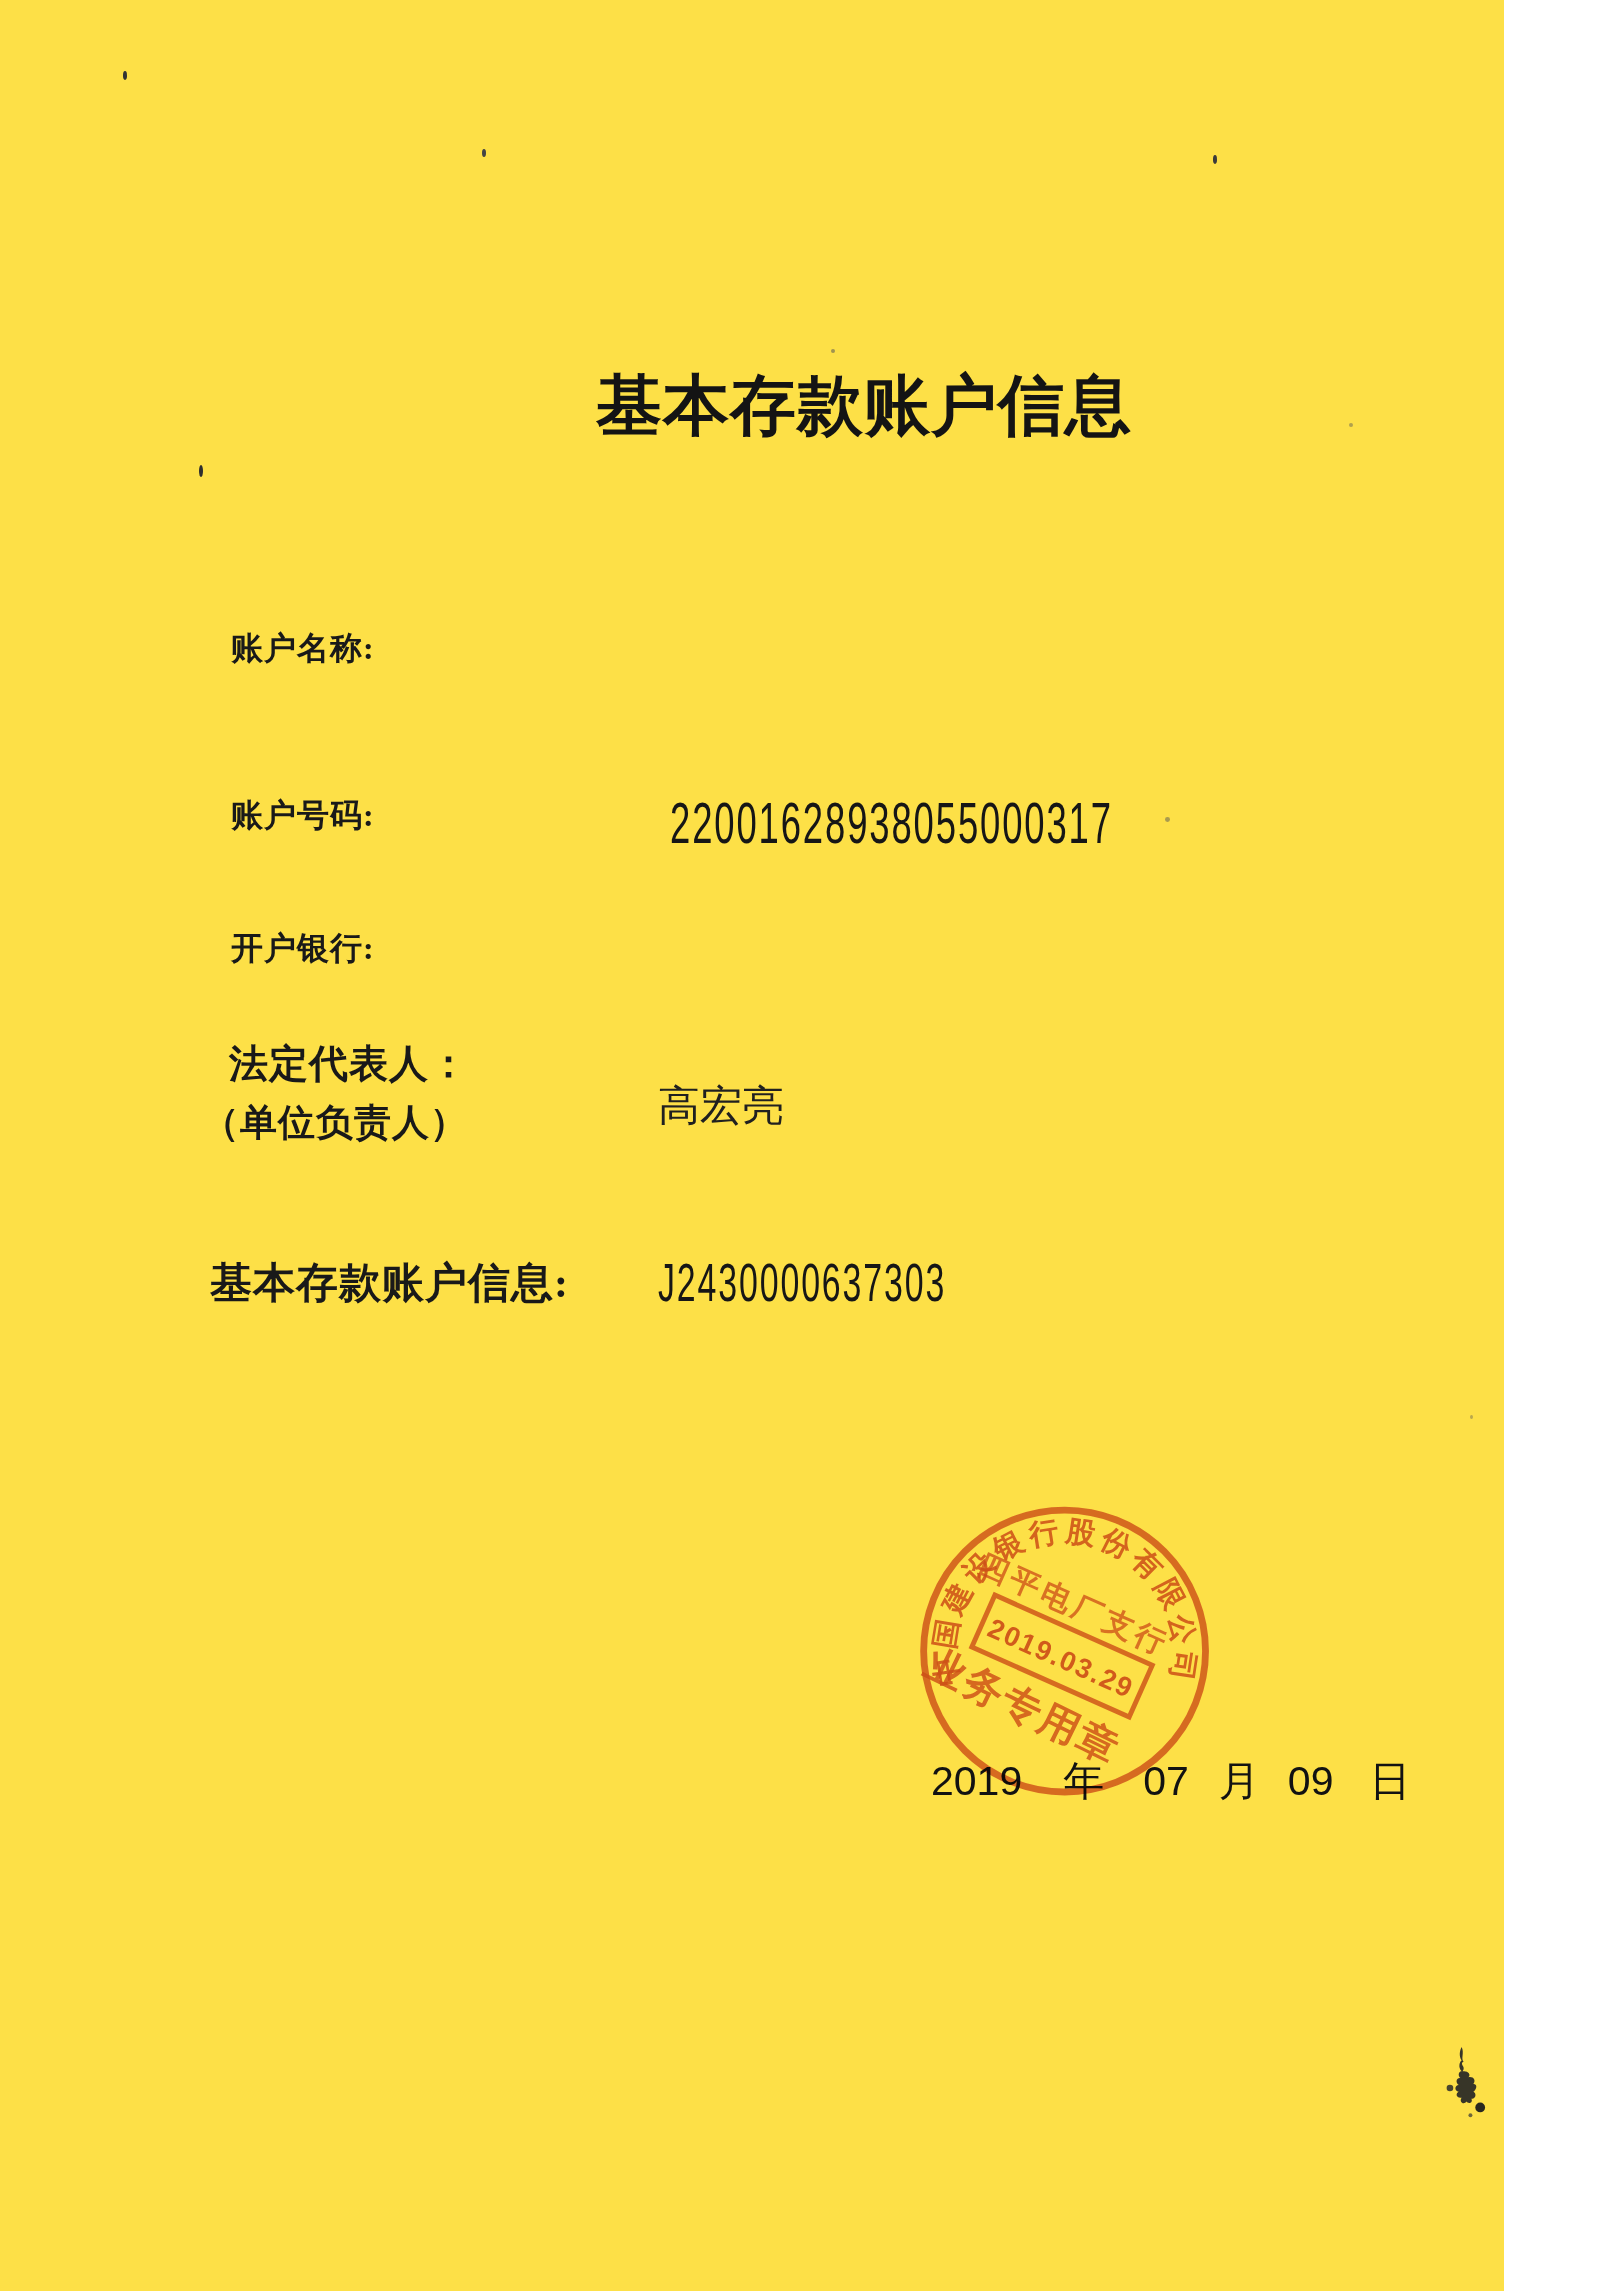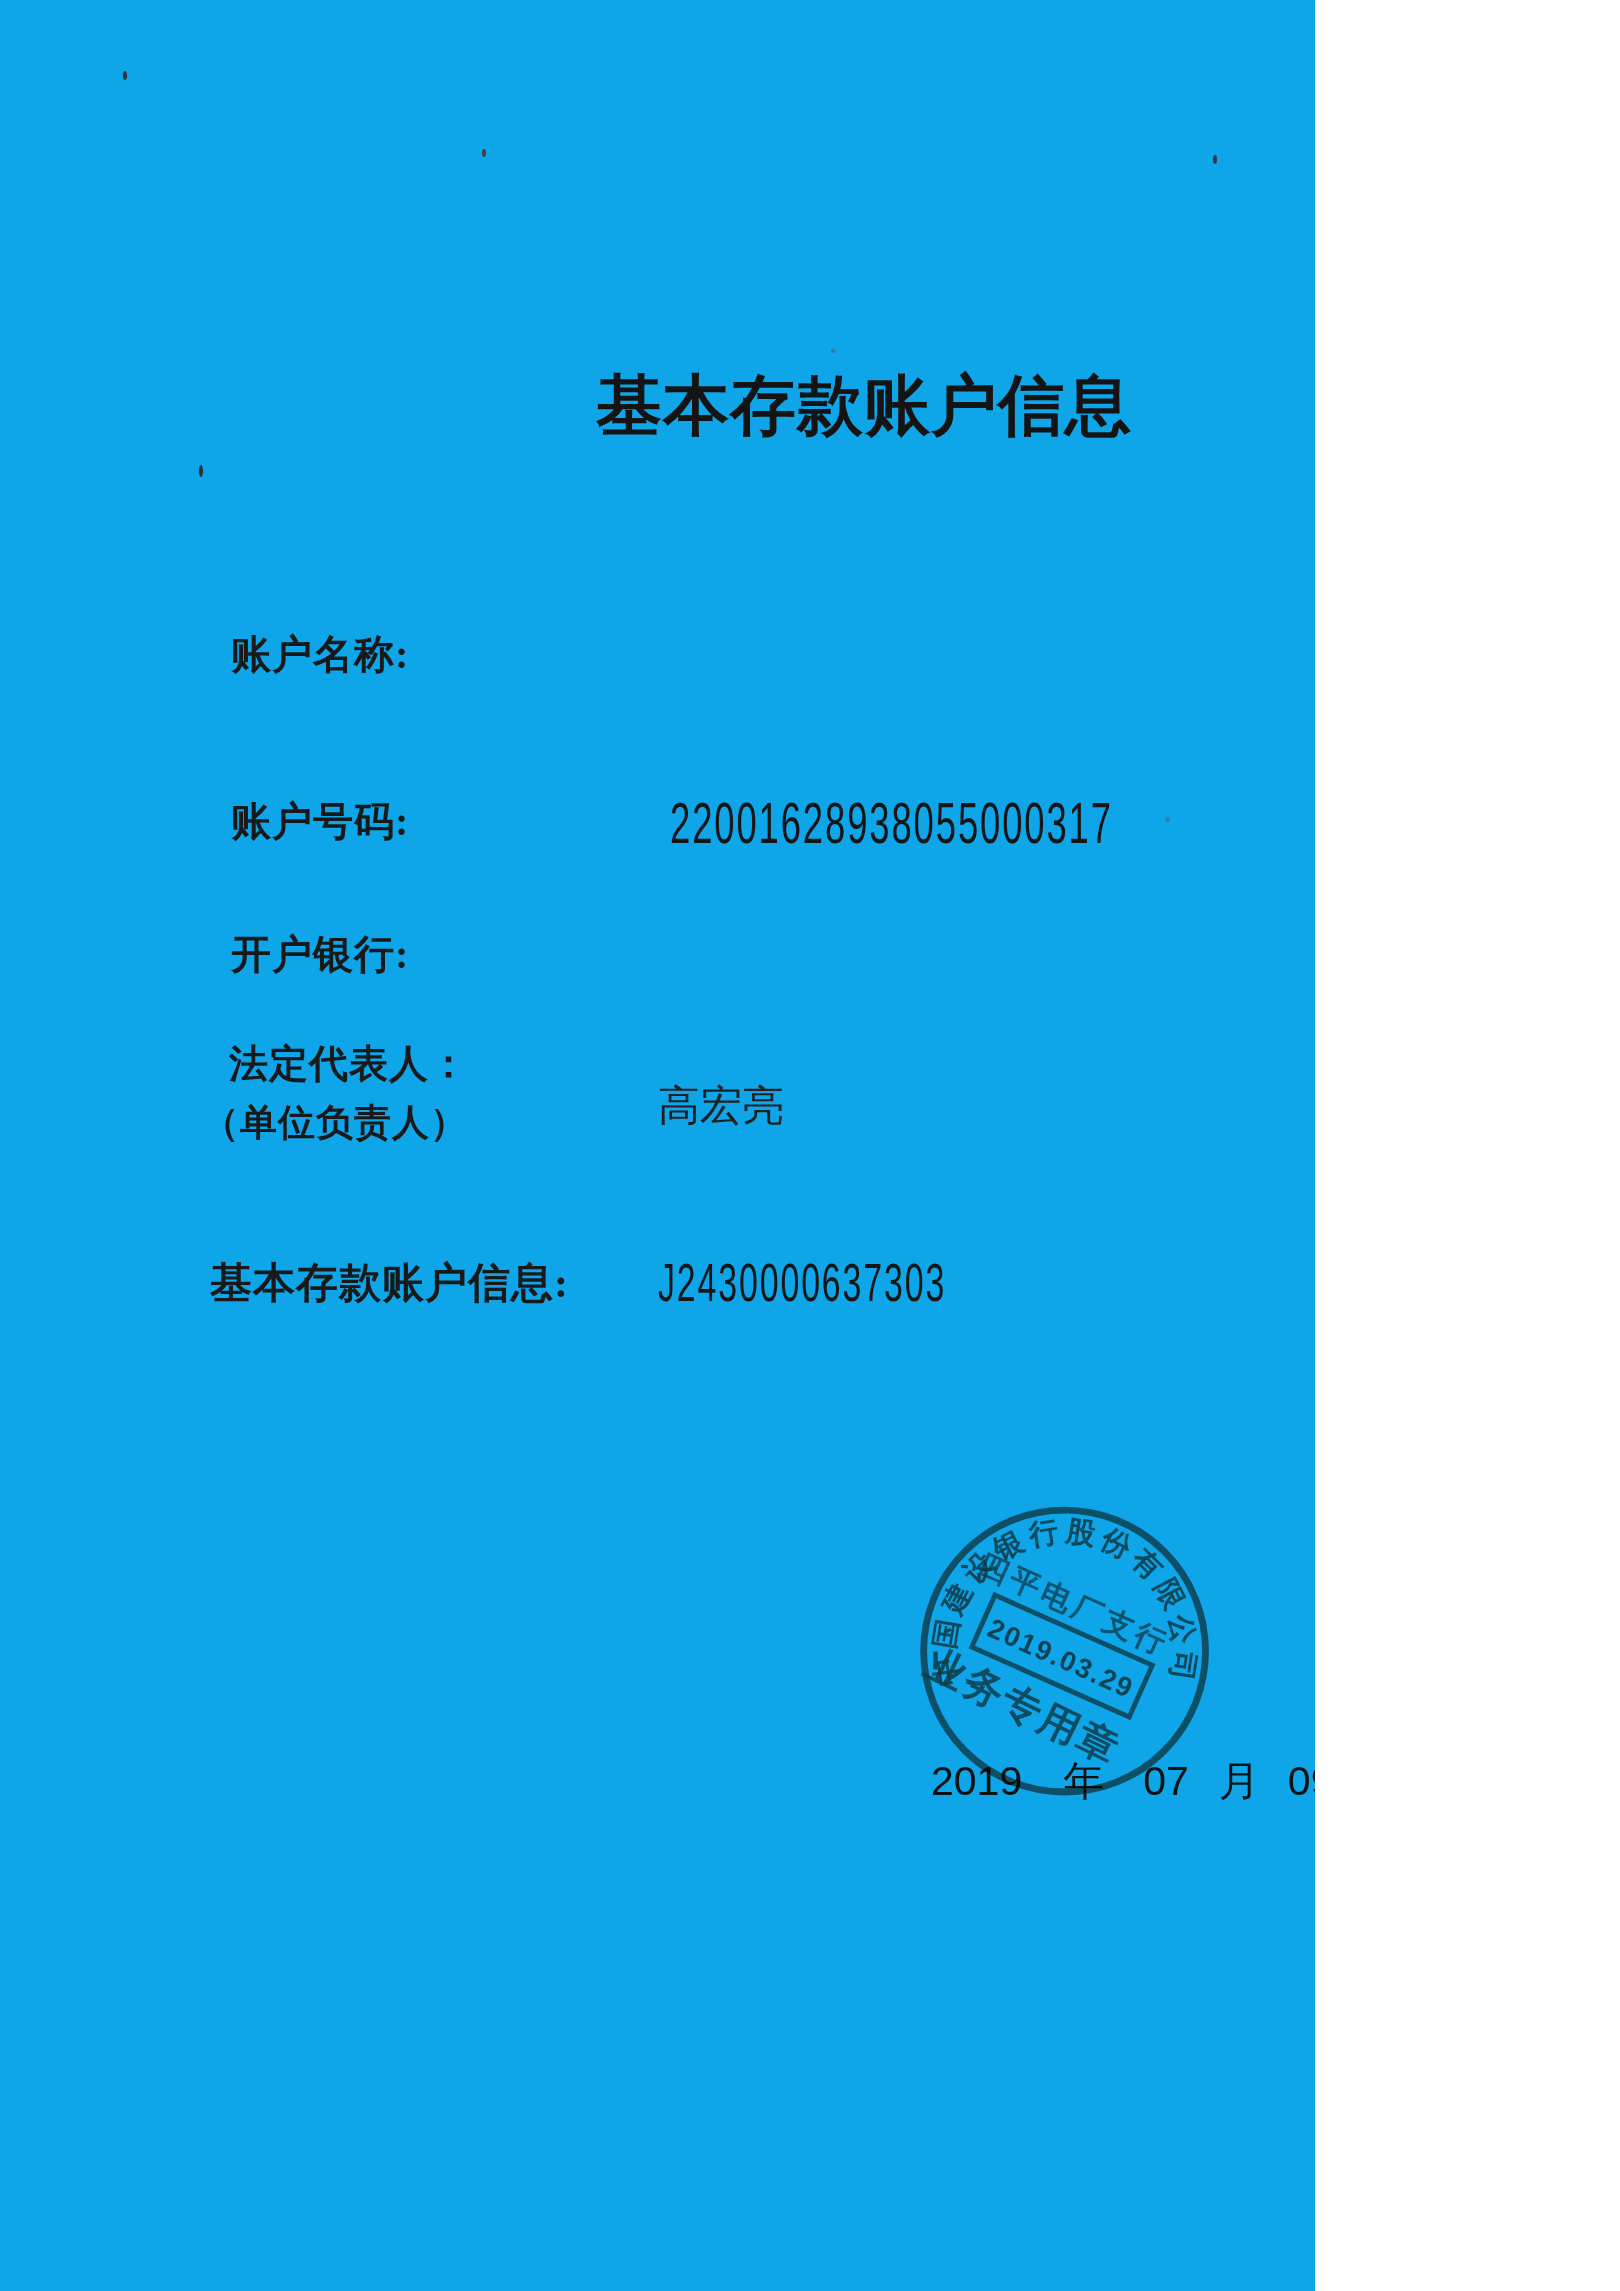--- a/index.html
+++ b/index.html
@@ -1,32 +1,32 @@
 <!DOCTYPE html>
 <html><head>
 <meta charset="utf-8">
 <style>
   html,body{margin:0;padding:0;background:#ffffff;}
   .page{
     position:relative;
-    width:1315px;height:2292px;
-    background:#0ea5e9;
+    width:1504px;height:2292px;
+    background:#fde047;
     overflow:hidden;
     font-family:"Liberation Serif","DejaVu Serif",serif;
     color:#1c1c1c;
   }
   
   .doc-title{
     position:absolute;left:596px;top:361px;
     font-size:66px;font-weight:700;letter-spacing:1px;
     color:#141414;white-space:nowrap;
   }
   
   .lbl{
-    position:absolute;font-weight:700;font-size:40px;
+    position:absolute;font-weight:700;font-size:32px;
     letter-spacing:1px;color:#191919;white-space:nowrap;
   }
   .val{
     position:absolute;font-weight:400;font-size:42px;
     color:#202020;white-space:nowrap;
   }
   .num{
     position:absolute;
     font-family:"Liberation Sans","DejaVu Sans",sans-serif;
     font-size:57px;letter-spacing:2.9px;font-weight:400;color:#161616;

